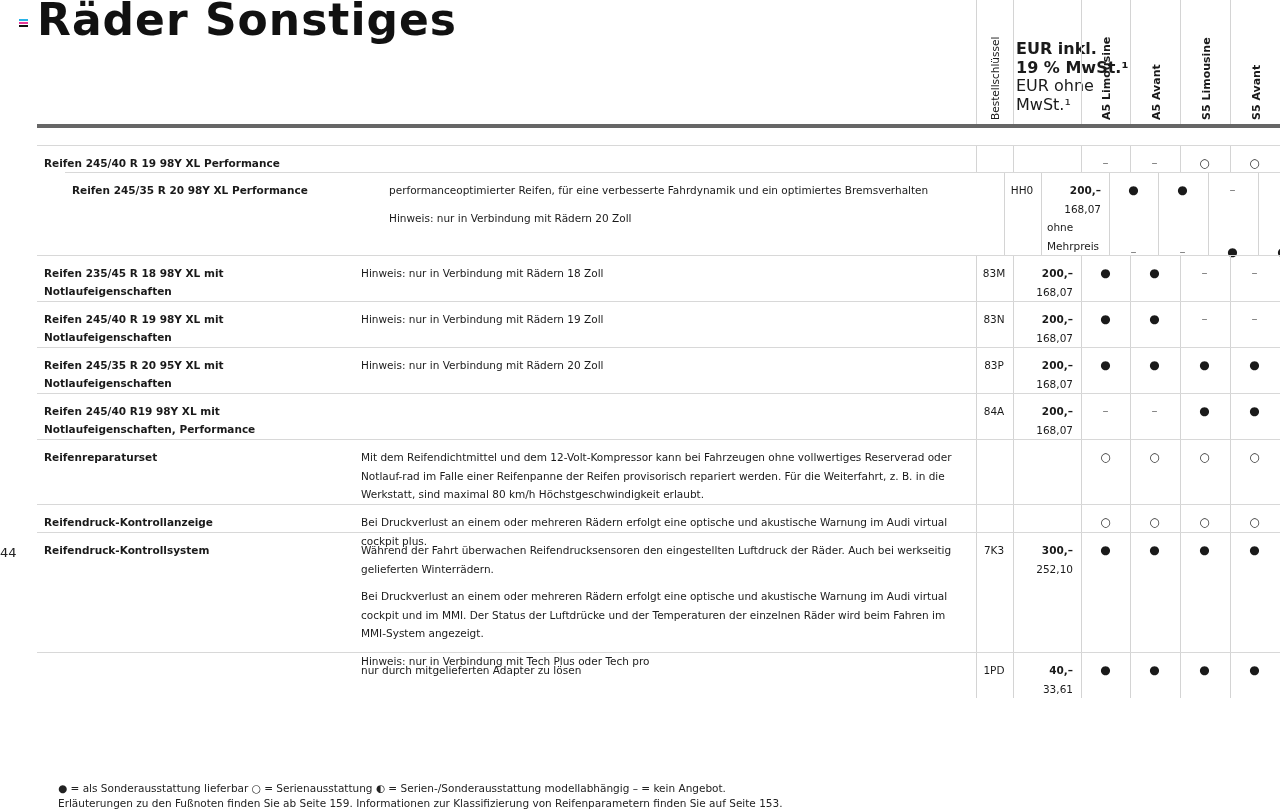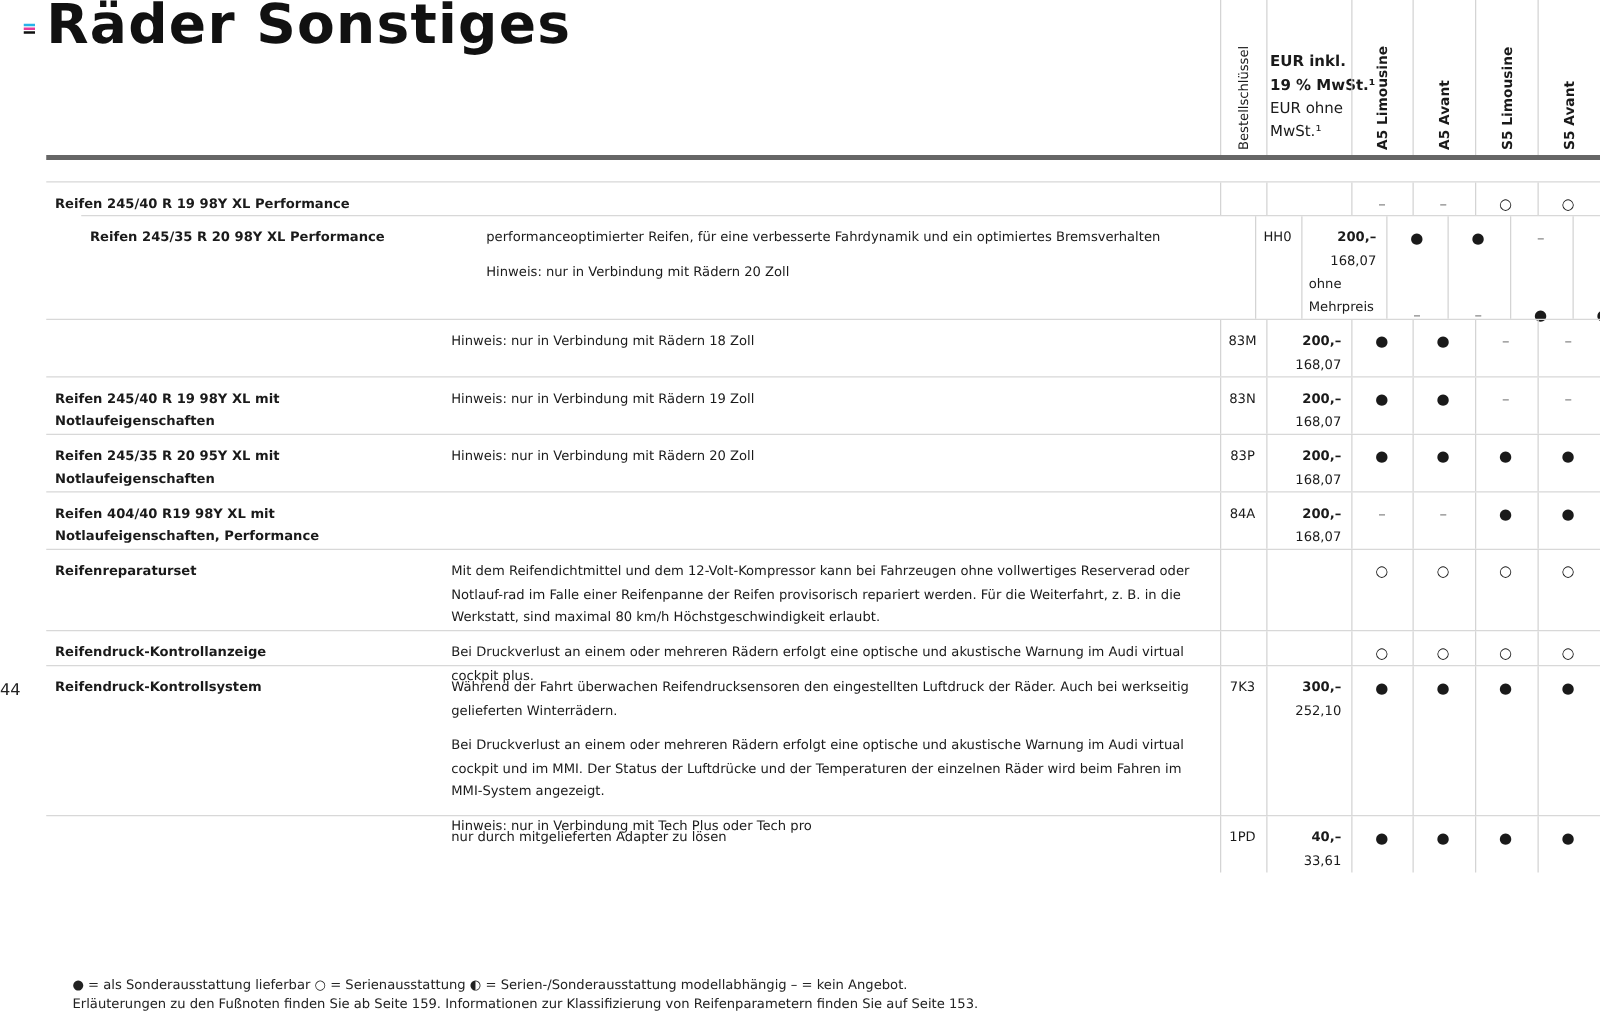--- a/index.html
+++ b/index.html
@@ -13,21 +13,21 @@
   .cmyk .y { background: #111; }
 
   .title { position: absolute; left: 37px; top: -6px; font-family: "DejaVu Sans", sans-serif; font-size: 44px; font-weight: 700; letter-spacing: 1px; color: #111; }
 
   .page-num { position: absolute; left: 0px; top: 545px; font-size: 13px; color: #222; }
 
   
   .hdr-col { position: absolute; top: 0; height: 126px; border-left: 1px solid #d4d4d4; }
   .hdr-rot { position: absolute; bottom: 6px; left: 50%; transform-origin: left bottom; transform: rotate(-90deg) translateY(50%); white-space: nowrap; font-size: 10.5px; }
   .hdr-rot.bold { font-weight: 700; font-size: 11px; }
-  .price-hdr { position: absolute; left: 1016px; top: 40px; font-size: 12px; line-height: 18.5px; }
+  .price-hdr { position: absolute; left: 1016px; top: 40px; font-size: 16px; line-height: 18.5px; }
   .price-hdr .b { font-weight: 700; }
 
   .header-rule { position: absolute; left: 37px; top: 124px; width: 1243px; height: 4px; background: #666; }
 
   
   .tbl { position: absolute; left: 37px; top: 145px; width: 1243px; }
   .row { position: relative; border-top: 1.5px solid #d8d8d8; }
   .row .name { position: absolute; left: 7px; top: 8px; width: 300px; font-size: 10.5px; font-weight: 700; line-height: 18px; }
   .row .desc { position: absolute; left: 324px; top: 8px; width: 612px; font-size: 10.5px; line-height: 18.5px; }
   .row .desc p { margin-bottom: 9px; }
@@ -125,20 +125,21 @@
       <div class="sym sym2" style="left: 1143px;">●</div>
       <div class="sym sym2" style="left: 1193px;">●</div>
     </div>
     <div class="row" style="height: 46px;">
       <div class="vcol" style="left: 939px;"></div>
       <div class="vcol" style="left: 976px;"></div>
       <div class="vcol" style="left: 1044px;"></div>
       <div class="vcol" style="left: 1093px;"></div>
       <div class="vcol" style="left: 1143px;"></div>
       <div class="vcol" style="left: 1193px;"></div>
+      <div class="name">Reifen 235/45 R 18 98Y XL mit Notlaufeigenschaften</div>
       <div class="desc">
         <p>Hinweis: nur in Verbindung mit Rädern 18 Zoll</p>
       </div>
       <div class="code">83M</div>
       <div class="price">
         <span class="gross">200,–</span>
         <span class="net">168,07</span>
       </div>
       <div class="sym " style="left: 1044px;">●</div>
       <div class="sym " style="left: 1093px;">●</div>
@@ -187,21 +188,21 @@
       <div class="sym " style="left: 1143px;">●</div>
       <div class="sym " style="left: 1193px;">●</div>
     </div>
     <div class="row" style="height: 46px;">
       <div class="vcol" style="left: 939px;"></div>
       <div class="vcol" style="left: 976px;"></div>
       <div class="vcol" style="left: 1044px;"></div>
       <div class="vcol" style="left: 1093px;"></div>
       <div class="vcol" style="left: 1143px;"></div>
       <div class="vcol" style="left: 1193px;"></div>
-      <div class="name">Reifen 404/40 R19 98Y XL mit Notlaufeigenschaften, Performance</div>
+      <div class="name">Reifen 245/40 R19 98Y XL mit Notlaufeigenschaften, Performance</div>
       <div class="desc"></div>
       <div class="code">84A</div>
       <div class="price">
         <span class="gross">200,–</span>
         <span class="net">168,07</span>
       </div>
       <div class="sym  dash" style="left: 1044px;">–</div>
       <div class="sym  dash" style="left: 1093px;">–</div>
       <div class="sym " style="left: 1143px;">●</div>
       <div class="sym " style="left: 1193px;">●</div>

